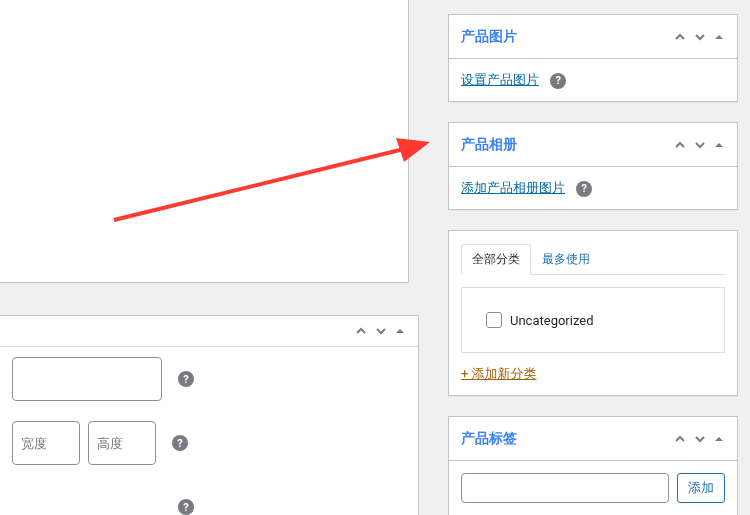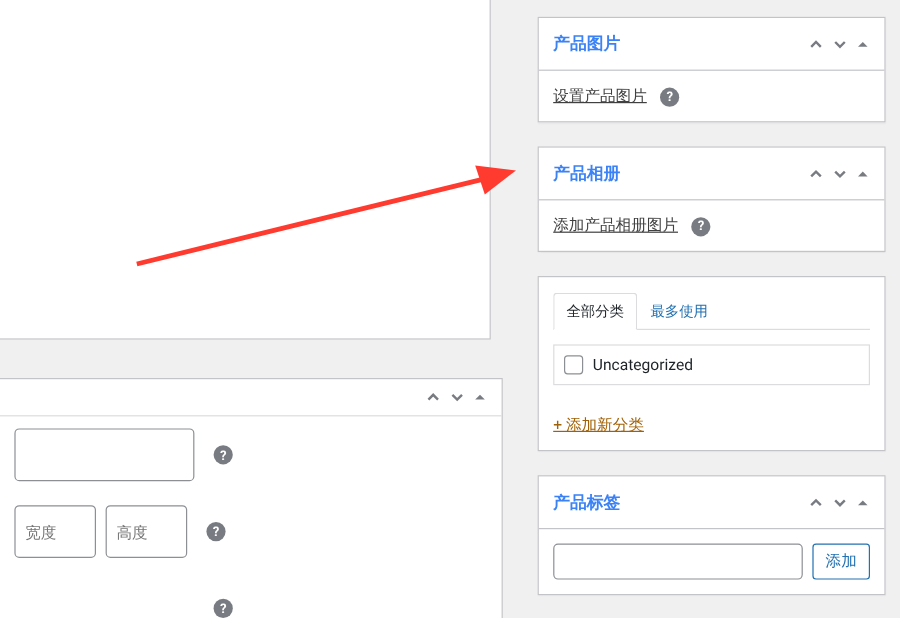--- a/index.html
+++ b/index.html
@@ -52,21 +52,21 @@
   .panel-ctrls span {
     cursor: pointer;
     color: #787c82;
     display: inline-flex;
     align-items: center;
   }
   .panel-body {
     padding: 12px;
   }
   .wc-link {
-    color: #404040;
+    color: #0369a1;
     text-decoration: underline;
     cursor: pointer;
     font-size: 13px;
   }
   .help-icon {
     display: inline-flex;
     align-items: center;
     justify-content: center;
     width: 16px;
     height: 16px;
@@ -143,22 +143,22 @@
   }
   .cat-tab.active {
     border: 1px solid #dcdcde;
     border-bottom: 1px solid #fff;
     background: #fff;
     color: #1d2327;
     border-radius: 3px 3px 0 0;
   }
   .cat-box {
     border: 1px solid #dcdcde;
-    padding: 8px;
-    margin-bottom: 24px;
+    padding: 24px;
+    margin-bottom: 12px;
   }
   .cat-item {
     display: flex;
     align-items: center;
     gap: 8px;
     font-size: 13px;
   }
   .chk {
     width: 16px;
     height: 16px;

